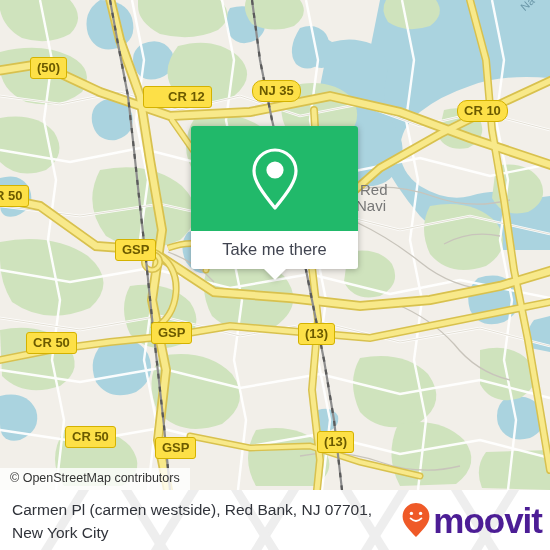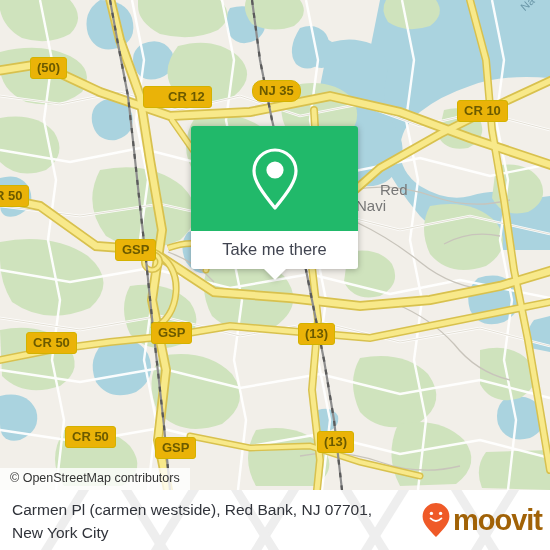--- a/index.html
+++ b/index.html
@@ -54,21 +54,21 @@
     position: absolute;
     color: #777777;
     font-size: 15px;
     line-height: 16px;
     white-space: nowrap;
   }
 
   
   .shield {
     position: absolute;
-    background: #eab308;
+    background: #fde047;
     border: 1.5px solid #d4b200;
     border-radius: 3px;
     color: #6b5a00;
     font-size: 13px;
     font-weight: bold;
     line-height: 1;
     padding: 3px 6px 4px 6px;
     white-space: nowrap;
     box-sizing: border-box;
     text-align: center;
@@ -157,22 +157,22 @@
   }
   #brand {
     position: absolute;
     right: 8px;
     top: 12px;
     display: flex;
     align-items: center;
     gap: 2px;
   }
   #brand-word {
-    color: #a16207;
-    font-size: 29px;
+    color: #4c1d95;
+    font-size: 35px;
     font-weight: bold;
     letter-spacing: -1px;
     line-height: 31px;
   }
 </style>
 </head>
 <body>
 
 <div id="app">
 
@@ -337,27 +337,27 @@
       <g stroke="#5a5a5a" fill="none" stroke-width="2.2" stroke-dasharray="5 8">
         <path d="M110,0 L118,44 L128,96 L134,150 L140,206 L146,260
                  L152,318 L158,372 L164,426 L170,490"></path>
         <path d="M252,0 L260,60 L272,120 L286,180 L300,240 L312,300
                  L324,360 L334,420 L342,490"></path>
       </g>
     </svg>
 
     <div class="water-label" style="left:518px; top:4px;">Navi</div>
 
-    <div class="city-label" style="left:360px; top:182px;padding-left:20px;">Red</div>
+    <div class="city-label" style="left:360px; top:182px;">Red</div>
     <div class="city-label" style="left:356px; top:198px;">Navi</div>
 
     <div class="shield" style="left:30px; top:57px;">(50)</div>
     <div class="shield" style="left:143px; top:86px;padding-left:24px;">CR 12</div>
     <div class="shield" style="left:252px; top:80px;border-radius:10px;">NJ 35</div>
-    <div class="shield" style="left:457px; top:100px;">CR 10</div>
+    <div class="shield" style="left:457px; top:100px;border-radius:10px;">CR 10</div>
     <div class="shield" style="left:-12px; top:185px;">R 50</div>
     <div class="shield" style="left:115px; top:239px;">GSP</div>
     <div class="shield" style="left:26px; top:332px;">CR 50</div>
     <div class="shield" style="left:151px; top:322px;">GSP</div>
     <div class="shield" style="left:298px; top:323px;">(13)</div>
     <div class="shield" style="left:65px; top:426px;">CR 50</div>
     <div class="shield" style="left:155px; top:437px;">GSP</div>
     <div class="shield" style="left:317px; top:431px;">(13)</div>
 
     <div id="attribution">© OpenStreetMap contributors</div>

